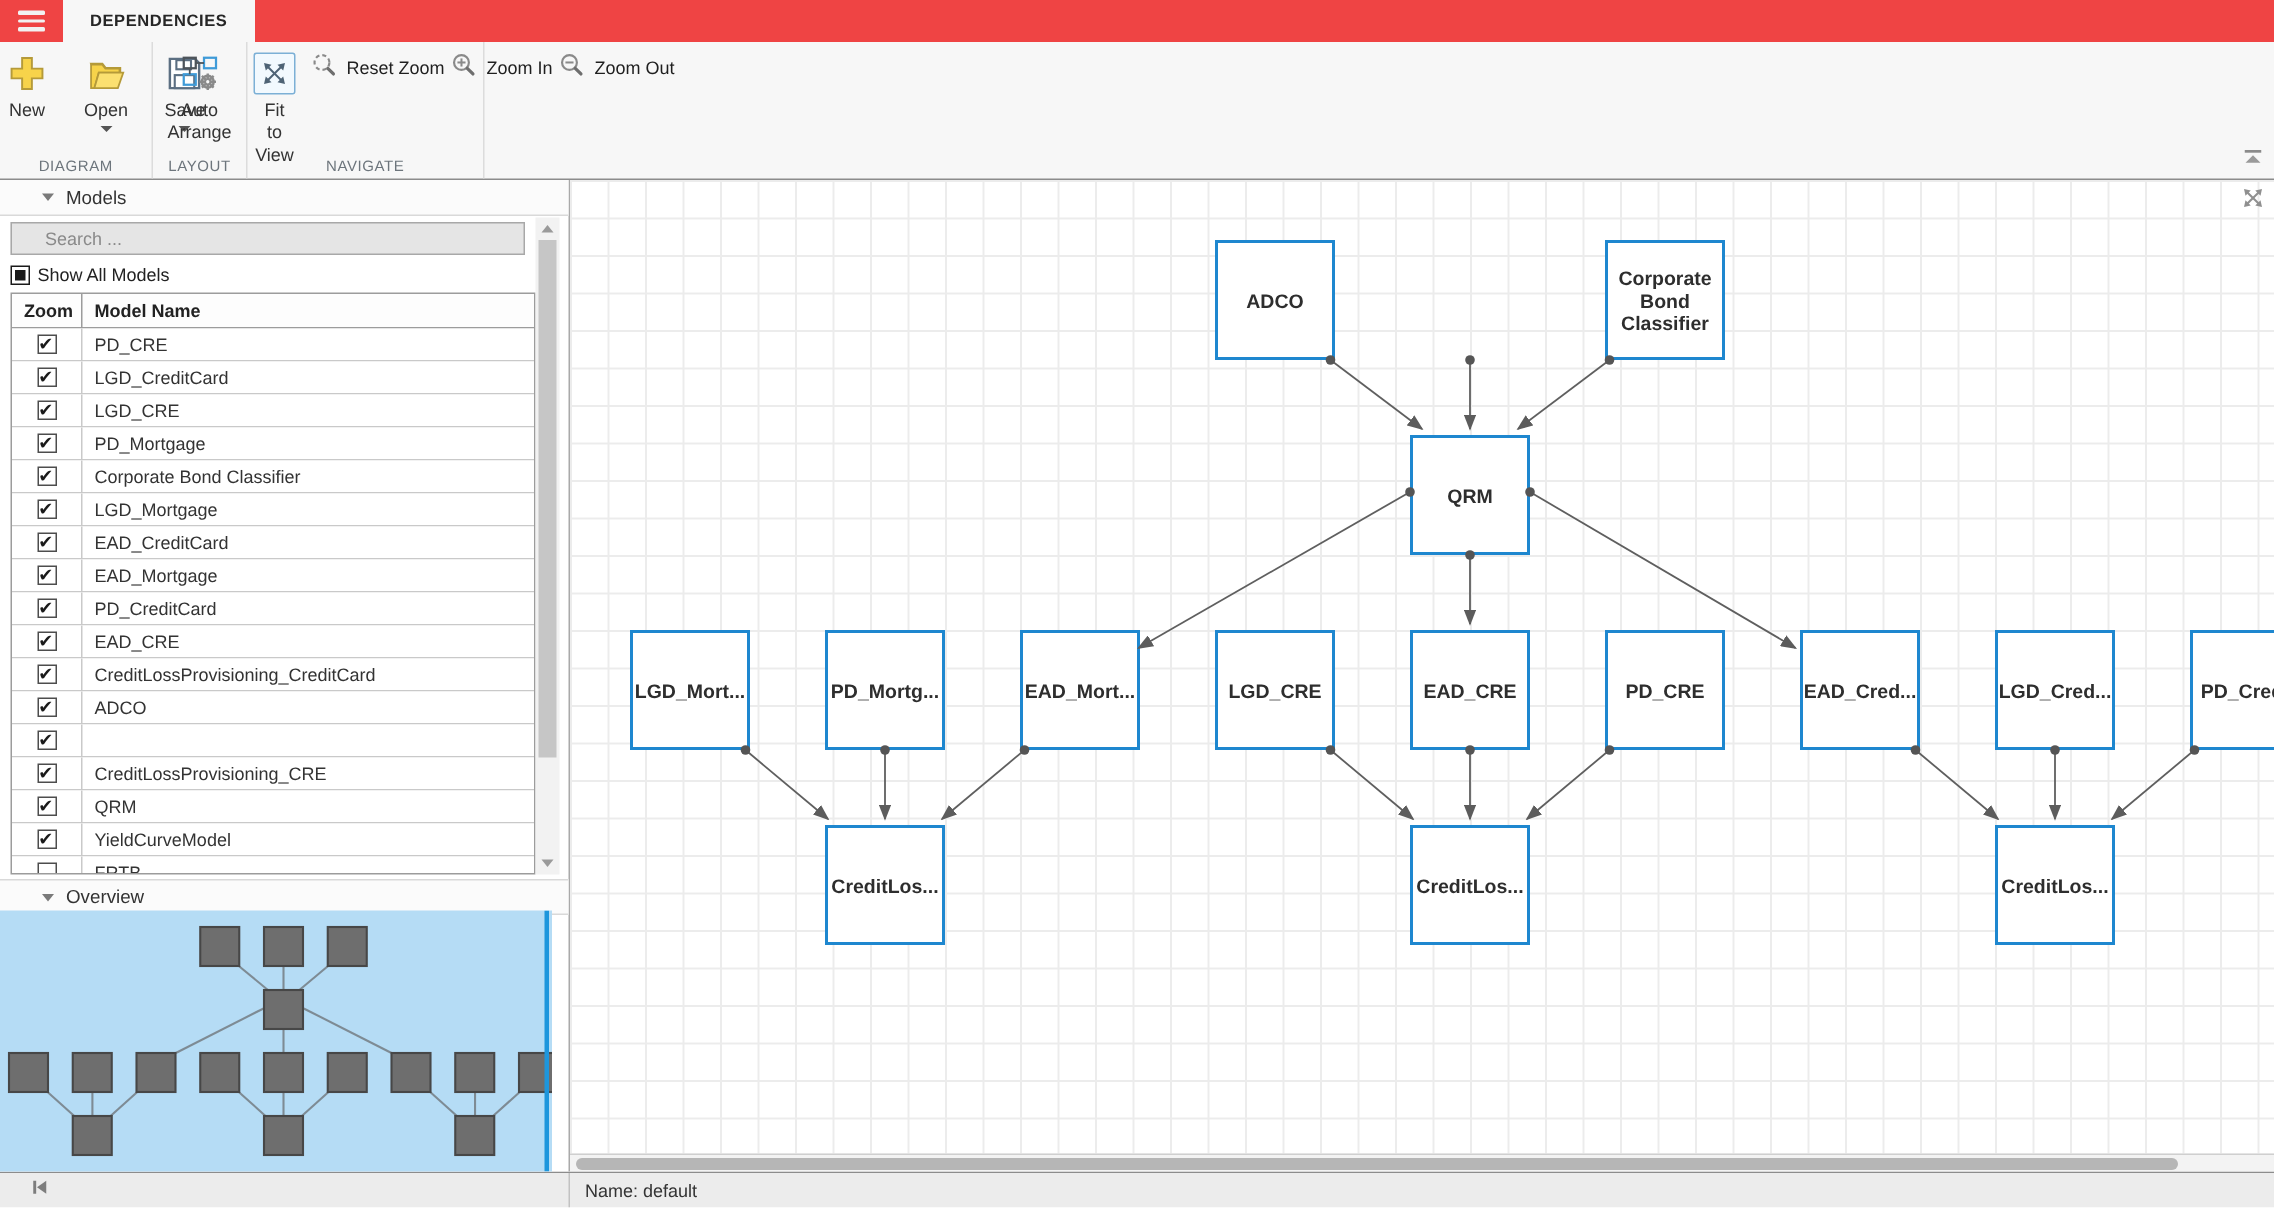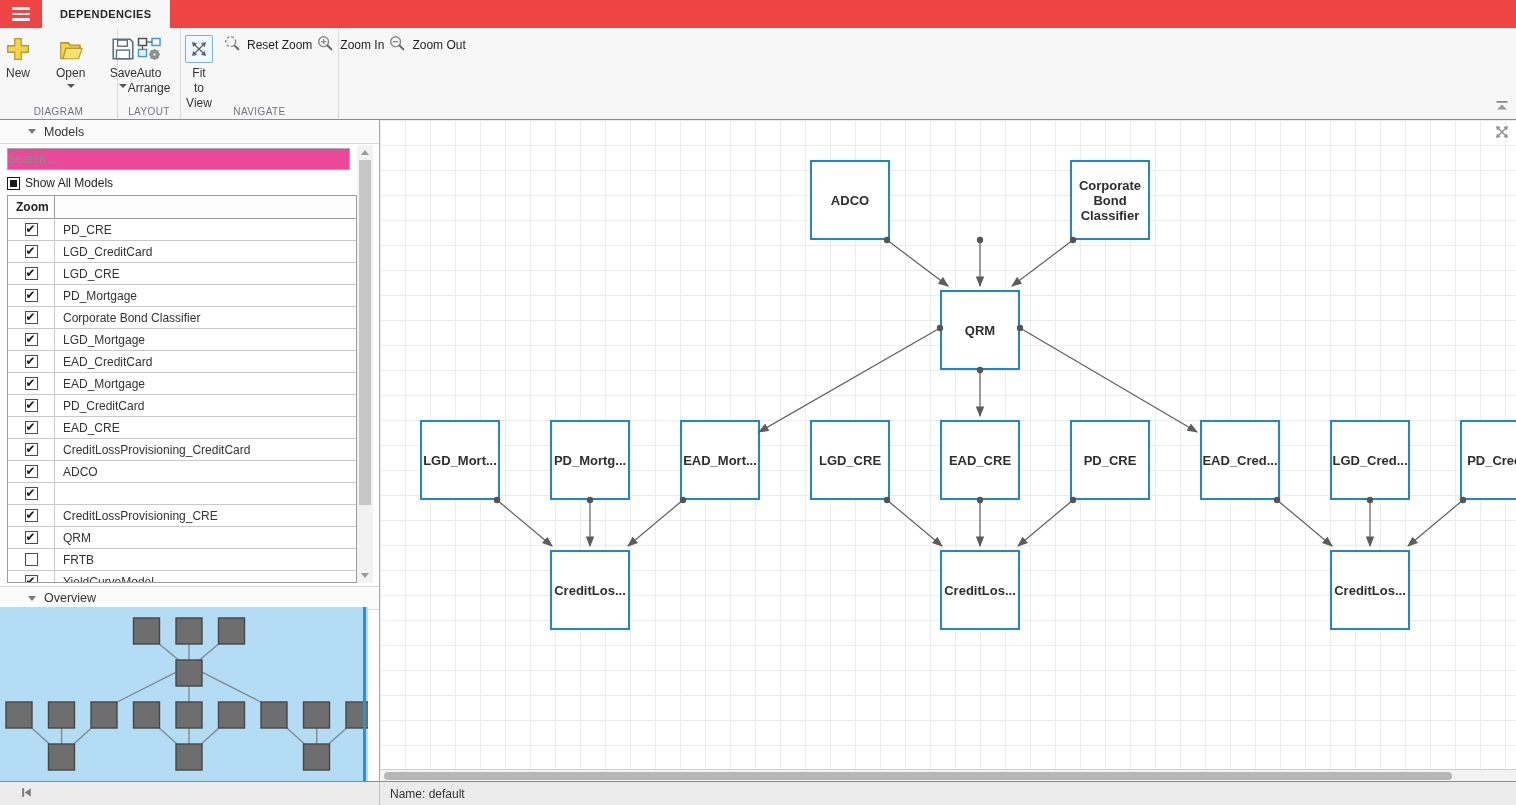--- a/index.html
+++ b/index.html
@@ -40,21 +40,21 @@
   .left-panel { width:380px; flex:0 0 auto; position:relative; background:#fff; border-right:1px solid #a9a9a9; }
   .panel-header { position:absolute; left:0; right:0; height:24px; background:#fbfbfb;
     border-bottom:1px solid #d9d9d9; display:flex; align-items:center; gap:8px; padding-left:28px; cursor:pointer; }
   .panel-header .tri { width:0; height:0; border-left:4px solid transparent; border-right:4px solid transparent;
     border-top:5px solid #7a7a7a; }
   .panel-header .ptitle { font-size:12.5px; color:#333; }
   #models-header { top:0; }
   #overview-header { top:466px; border-top:1px solid #d9d9d9; }
 
   .search-input { position:absolute; left:7px; top:28px; width:343px; height:22px; border:1px solid #a8a8a8;
-    font-size:12px; padding:0 0; color:#333; font-family:"Liberation Sans",sans-serif; background:#ec4899; }
+    font-size:12px; padding:0 22px; color:#333; font-family:"Liberation Sans",sans-serif; background:#e5e5e5; }
   .search-input::placeholder { color:#8a8a8a; }
 
   .showall { position:absolute; left:7px; top:55px; height:16px; display:flex; align-items:center; gap:5px;justify-content:center; }
   .cb-all { width:13px; height:13px; border:1px solid #1a1a1a; background:#fff; display:flex;
     align-items:center; justify-content:center; cursor:pointer; }
   .cb-all .fill { width:7px; height:7px; background:#1a1a1a; }
   .showall .salabel { font-size:12px; color:#222; }
 
   .mtable { position:absolute; left:7px; top:75px; width:350px; height:388px; border:1px solid #9c9c9c;
     overflow:hidden; background:#fff; }
@@ -106,21 +106,21 @@
     <div class="hamburger">
         <span></span>
         <span></span>
         <span></span>
       </div>
     <div class="ribbon-tab">DEPENDENCIES</div>
   </div>
 
   <div class="toolstrip">
 
-    <div class="tgroup" style="width:118px; justify-content:space-around;gap:24px;">
+    <div class="tgroup" style="width:102px; justify-content:space-around;gap:24px;">
       <div class="bigbtn">
         <span class="iconbox">
           <svg width="26" height="26" viewBox="0 0 24 24">
               <path d="M9 2.5h6v6.5h6.5v6H15v6.5H9V15H2.5V9H9z" fill="#f7d34a" stroke="#b59a39" stroke-width="1.2"></path>
             </svg>
         </span>
         <span class="blabel">New</span>
       </div>
       <div class="bigbtn">
         <span class="iconbox">
@@ -254,20 +254,21 @@
       <div class="showall">
         <span class="cb-all">
             <span class="fill"></span>
           </span>
         <span class="salabel">Show All Models</span>
       </div>
 
       <div class="mtable">
         <div class="thead">
           <div class="c1">Zoom</div>
+          <div class="c2">Model Name</div>
         </div>
         <div class="trow">
             <div class="c1">
               <span class="cb checked"></span>
             </div>
             <div class="c2">PD_CRE</div>
           </div>
         <div class="trow">
             <div class="c1">
               <span class="cb checked"></span>
@@ -346,29 +347,29 @@
             <div class="c2">CreditLossProvisioning_CRE</div>
           </div>
         <div class="trow">
             <div class="c1">
               <span class="cb checked"></span>
             </div>
             <div class="c2">QRM</div>
           </div>
         <div class="trow">
             <div class="c1">
+              <span class="cb checked"></span>
+            </div>
+            <div class="c2">YieldCurveModel</div>
+          </div>
+        <div class="trow">
+            <div class="c1">
               <span class="cb"></span>
             </div>
             <div class="c2">FRTB</div>
-          </div>
-        <div class="trow">
-            <div class="c1">
-              <span class="cb checked"></span>
-            </div>
-            <div class="c2">YieldCurveModel</div>
           </div>
       </div>
 
       <div class="vscroll">
         <span class="arrow-up"></span>
         <span class="thumb"></span>
         <span class="arrow-down"></span>
       </div>
 
       <div class="panel-header" id="overview-header">

